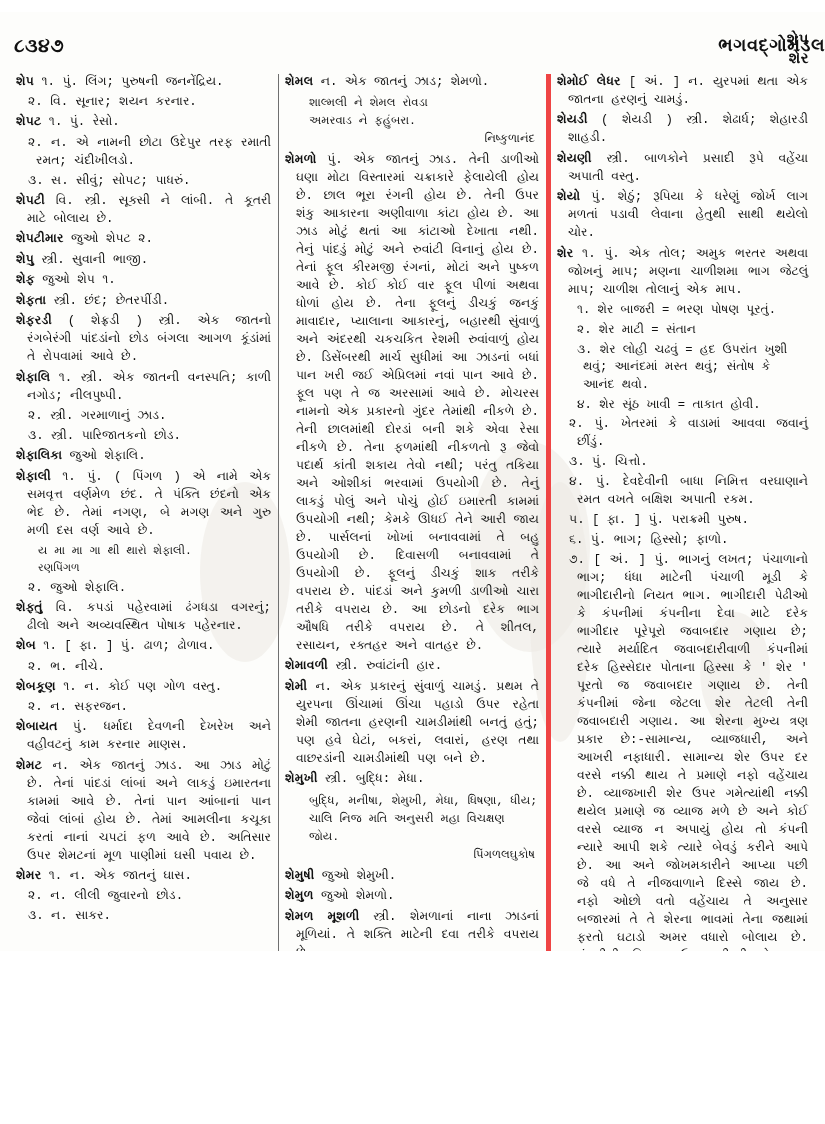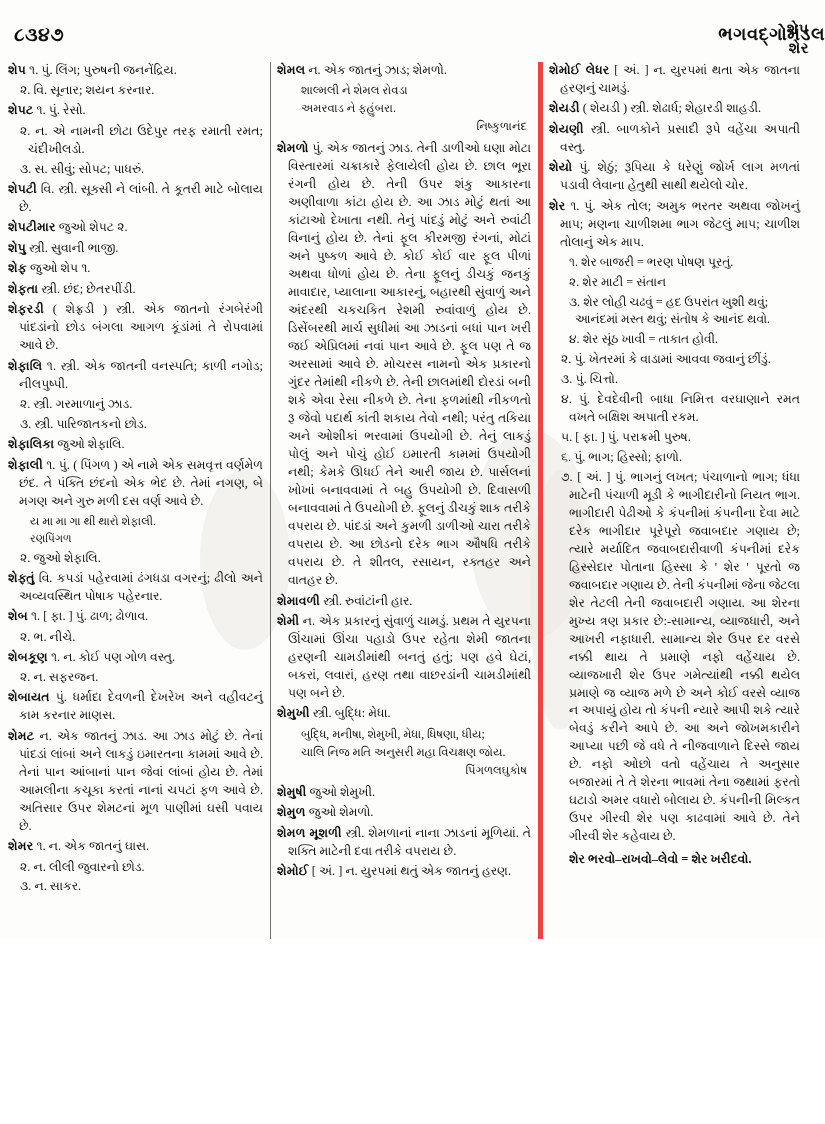--- a/index.html
+++ b/index.html
@@ -5,23 +5,23 @@
 <style>
   html, body {
     margin: 0;
     padding: 0;
     background: #ffffff;
   }
   .page {
     position: relative;
     width: 825px;
     height: 939px;
-    margin: 0 auto;
+    margin: 12px auto;
     background: #fdfdfb;
-    font-family: Liberation Serif, serif;
+    font-family: Liberation Mono, monospace;
     color: #111111;
     overflow: hidden;
     box-sizing: border-box;
   }
   
   .scan-blotch {
     position: absolute;
     border-radius: 50%;
     background: #eceae4;
     opacity: .55;
@@ -58,21 +58,21 @@
     right: 16px; top: 2px;
     text-align: right;
     font-size: 15px;
     line-height: 1.25;
   }
   .hdr-right span { display: block; }
 
   
   .columns {
     position: absolute;
-    left: 2px;
+    left: 10px;
     top: 62px;
     width: 805px;
     height: 1048px;
     display: flex;
   }
   .col {
     box-sizing: border-box;
     padding: 0 7px 0 6px;
     position: relative;
   }

